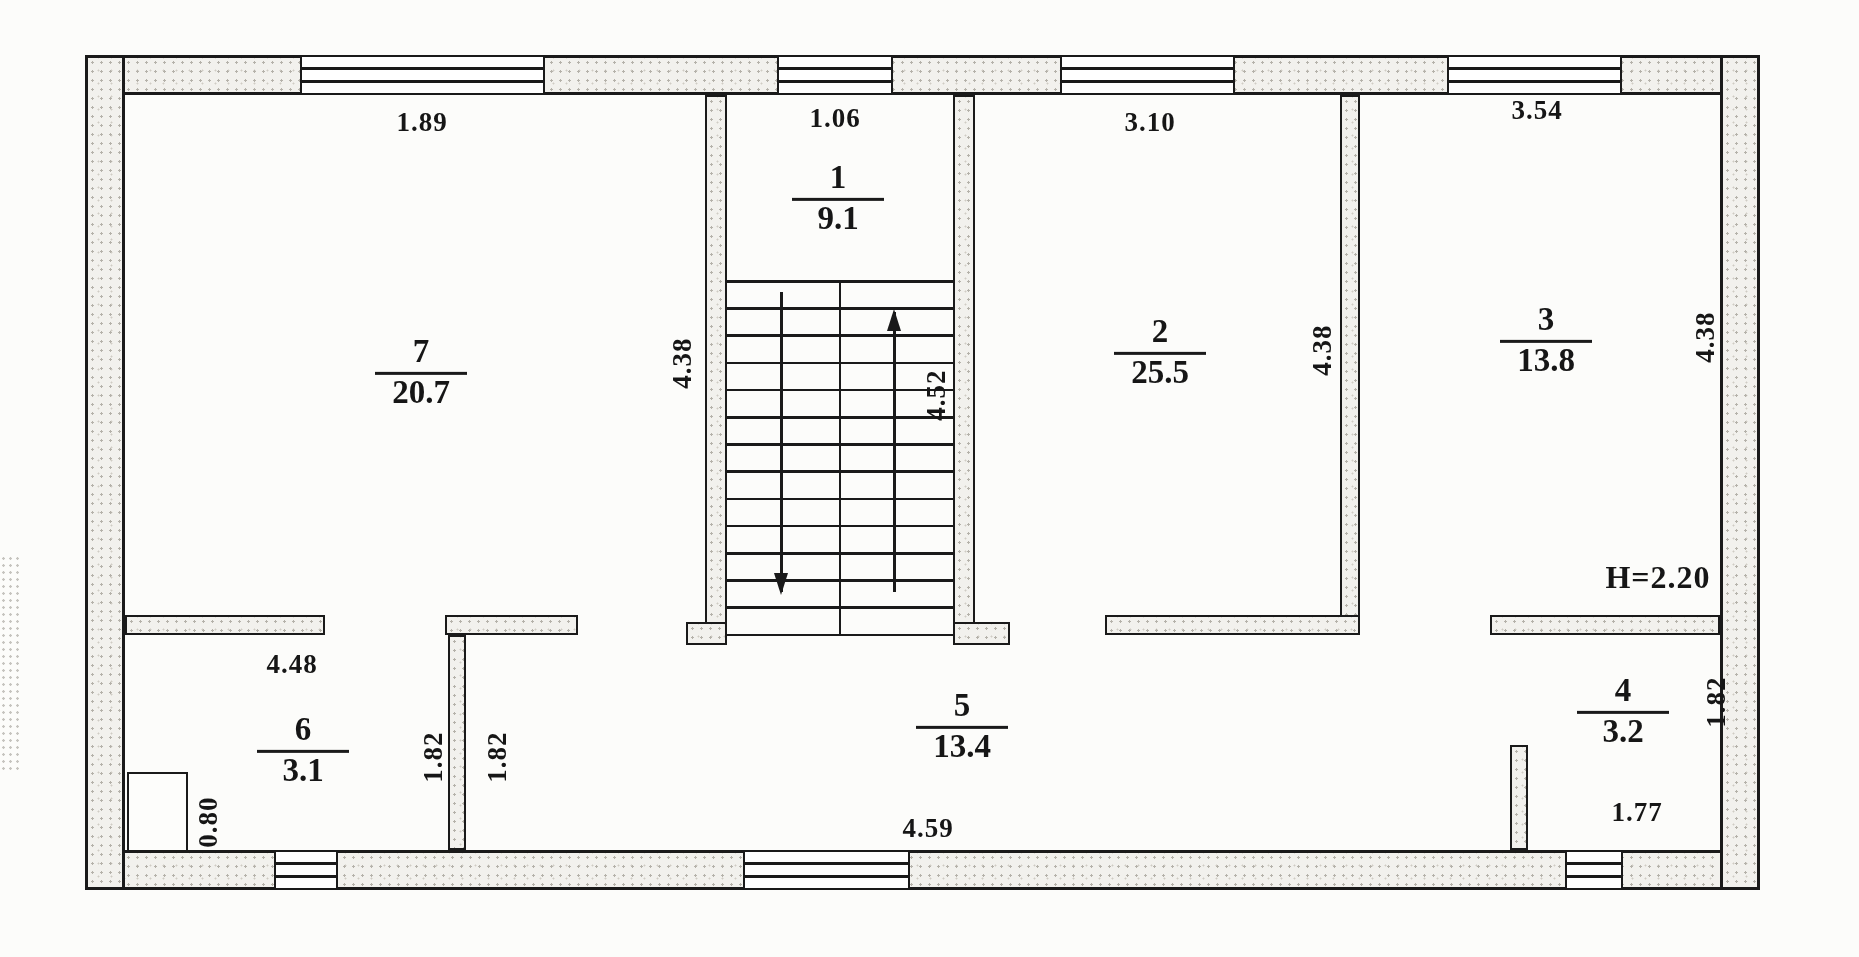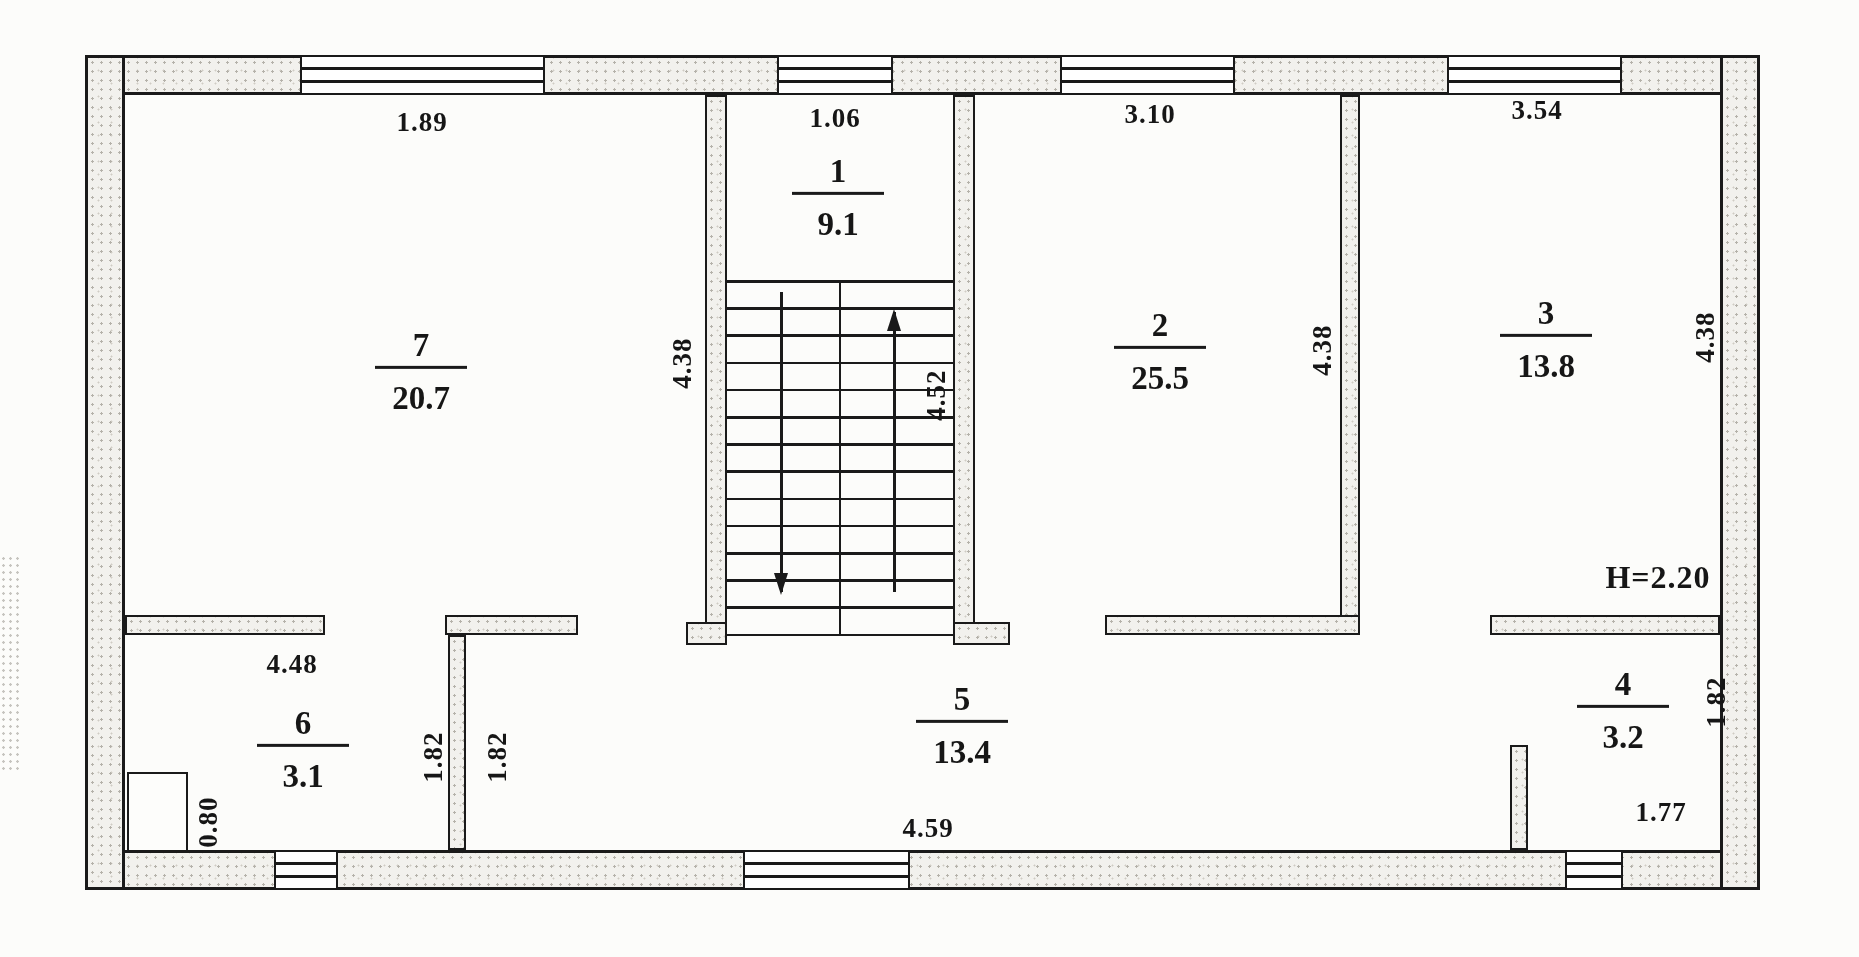--- a/index.html
+++ b/index.html
@@ -29,21 +29,21 @@
     border-left:7px solid transparent;border-right:7px solid transparent;}
   .arrow.up .head{top:-3px;border-bottom:22px solid #1a1a1a;}
   .arrow.down .head{bottom:-3px;border-top:22px solid #1a1a1a;}
   .label{position:absolute;transform:translate(-50%,-50%);font-weight:700;font-size:27px;
     white-space:nowrap;letter-spacing:1px;}
   .label.rot{transform:translate(-50%,-50%) rotate(-90deg);}
   .label.h{font-size:32px;}
   .room-label{position:absolute;transform:translate(-50%,-50%);text-align:center;
     font-weight:700;font-size:33px;line-height:1.08;}
   .room-label .num{display:inline-block;min-width:84px;border-bottom:3px solid #1a1a1a;padding:0 4px 2px;}
-  .room-label .area{padding-top:12px;}
+  .room-label .area{padding-top:0;}
   .artifact{position:absolute;opacity:.55;
     background-image:radial-gradient(circle,#9a978f 1px,transparent 1.5px);
     background-size:7px 7px;}
 </style>
 </head>
 <body>
 
 <div class="plan">
 
   <div class="artifact" style="left:0;top:555;width:22px;height:215px;left:0px;top:555px;"></div>
@@ -131,31 +131,31 @@
     <div class="num">6</div>
     <div class="area">3.1</div>
   </div>
   <div class="room-label" style="left:421px;top:372px;">
     <div class="num">7</div>
     <div class="area">20.7</div>
   </div>
 
   <div class="label" style="left:422px;top:122px;">1.89</div>
   <div class="label" style="left:835px;top:118px;">1.06</div>
-  <div class="label" style="left:1150px;top:114px;">3.10</div>
+  <div class="label" style="left:1150px;top:122px;">3.10</div>
   <div class="label" style="left:1537px;top:110px;">3.54</div>
 
   <div class="label rot" style="left:682px;top:363px;">4.38</div>
   <div class="label rot" style="left:936px;top:395px;">4.52</div>
   <div class="label rot" style="left:1322px;top:350px;">4.38</div>
   <div class="label rot" style="left:1705px;top:337px;">4.38</div>
   <div class="label rot" style="left:433px;top:757px;">1.82</div>
   <div class="label rot" style="left:497px;top:757px;">1.82</div>
   <div class="label rot" style="left:208px;top:822px;">0.80</div>
   <div class="label rot" style="left:1716px;top:702px;">1.82</div>
 
   <div class="label" style="left:292px;top:664px;">4.48</div>
   <div class="label" style="left:928px;top:828px;">4.59</div>
-  <div class="label" style="left:1637px;top:812px;margin-left:24px;">1.77</div>
+  <div class="label" style="left:1637px;top:812px;">1.77</div>
 
   <div class="label h" style="left:1658px;top:577px;">H=2.20</div>
 
 </div>
 
 </body></html>

